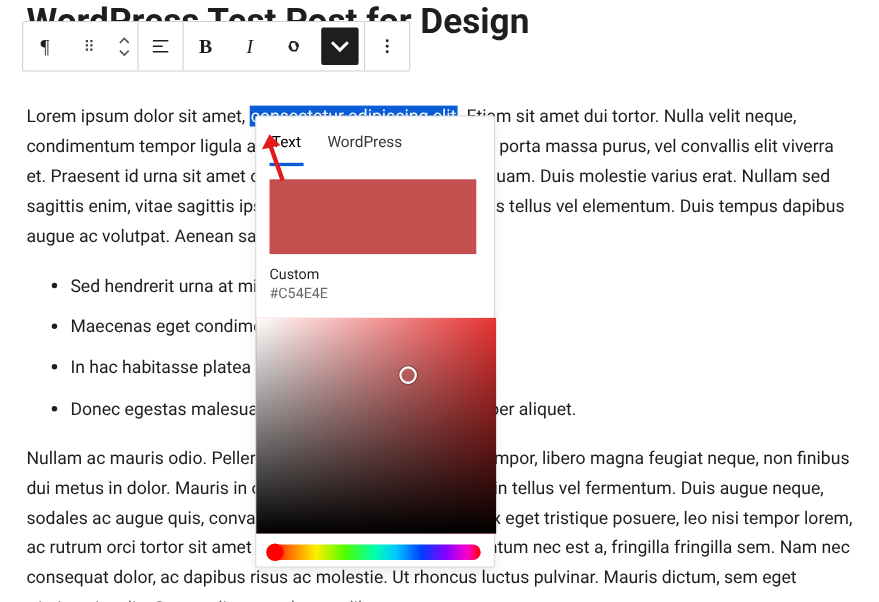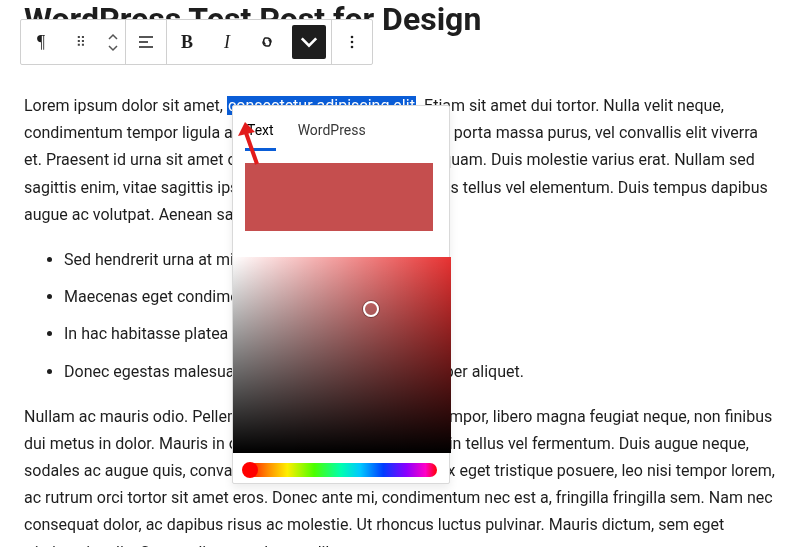--- a/index.html
+++ b/index.html
@@ -146,20 +146,22 @@
 
   <div class="popover">
     <div class="pop-tabs">
       <div class="pop-tab active">Text</div>
       <div class="pop-tab">WordPress</div>
     </div>
     <div class="swatch-row">
       <div class="big-swatch"></div>
     </div>
     <div class="custom-row">
+      <div class="lbl">Custom</div>
+      <div class="hex">#C54E4E</div>
     </div>
     <div class="picker">
       <div class="picker-handle"></div>
     </div>
     <div class="hue">
       <div class="hue-bar">
         <div class="hue-thumb"></div>
       </div>
     </div>
   </div>

